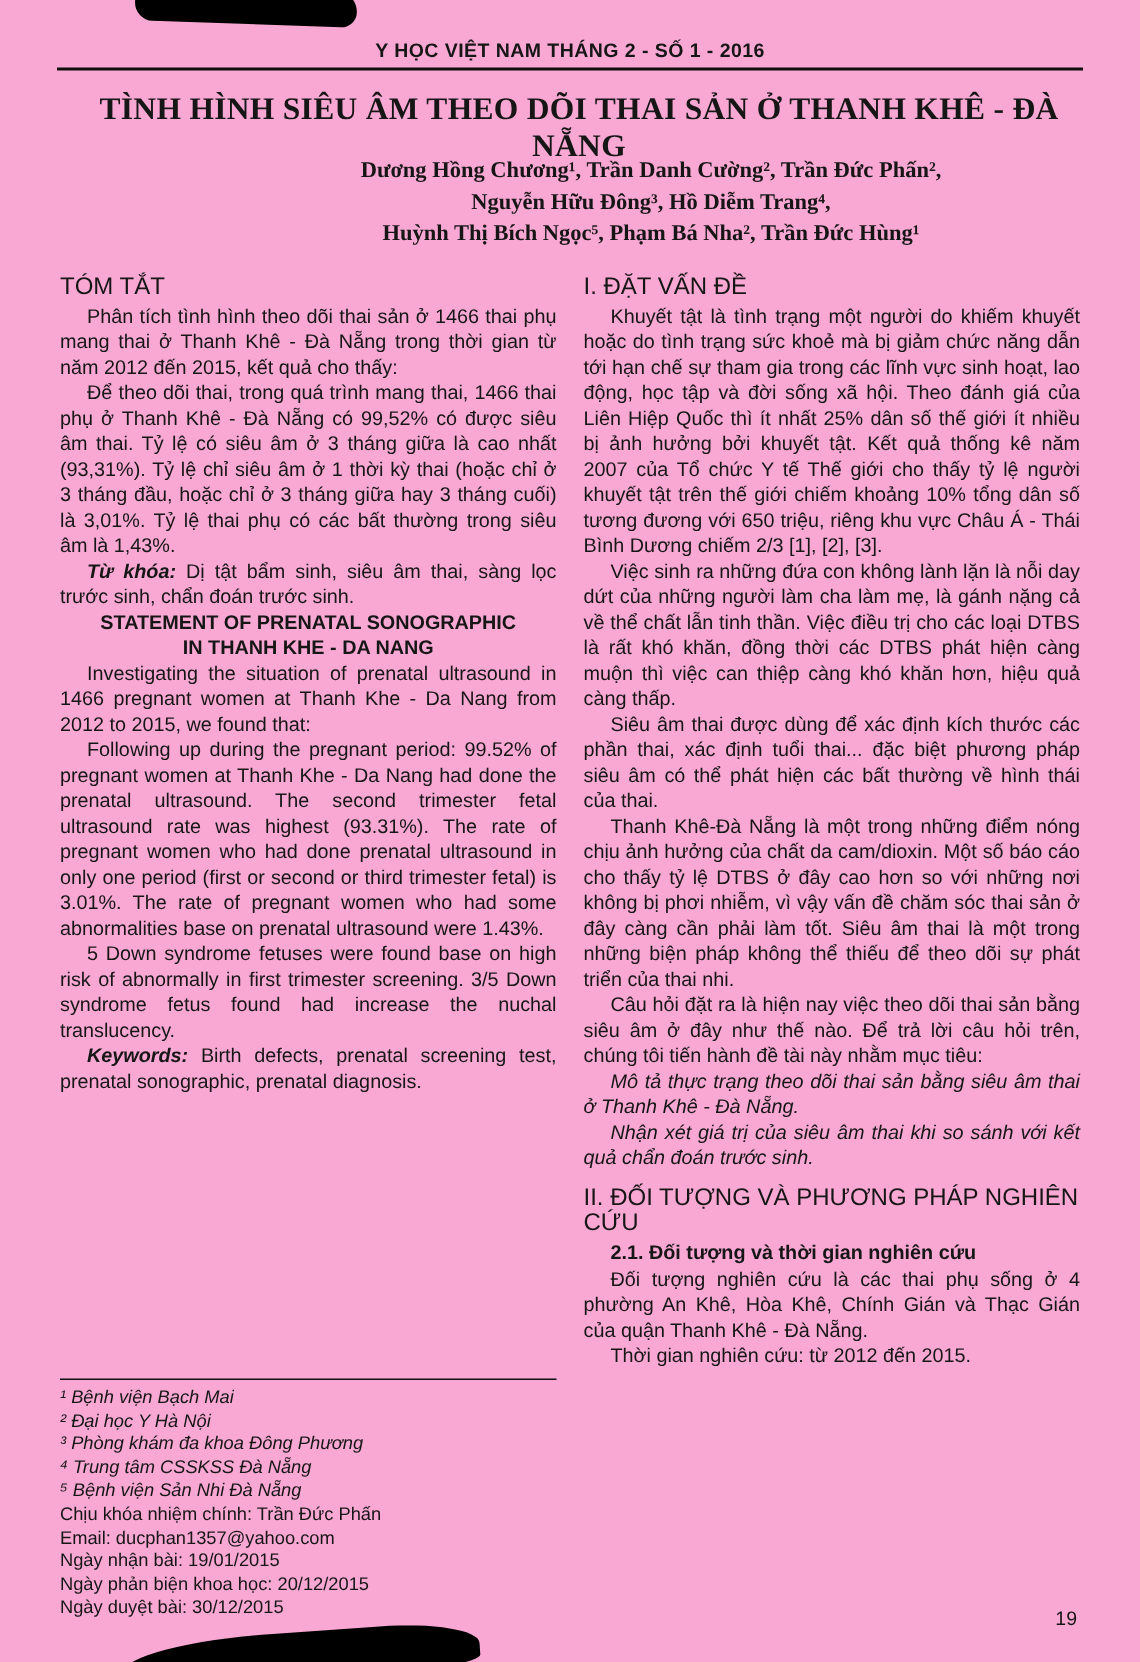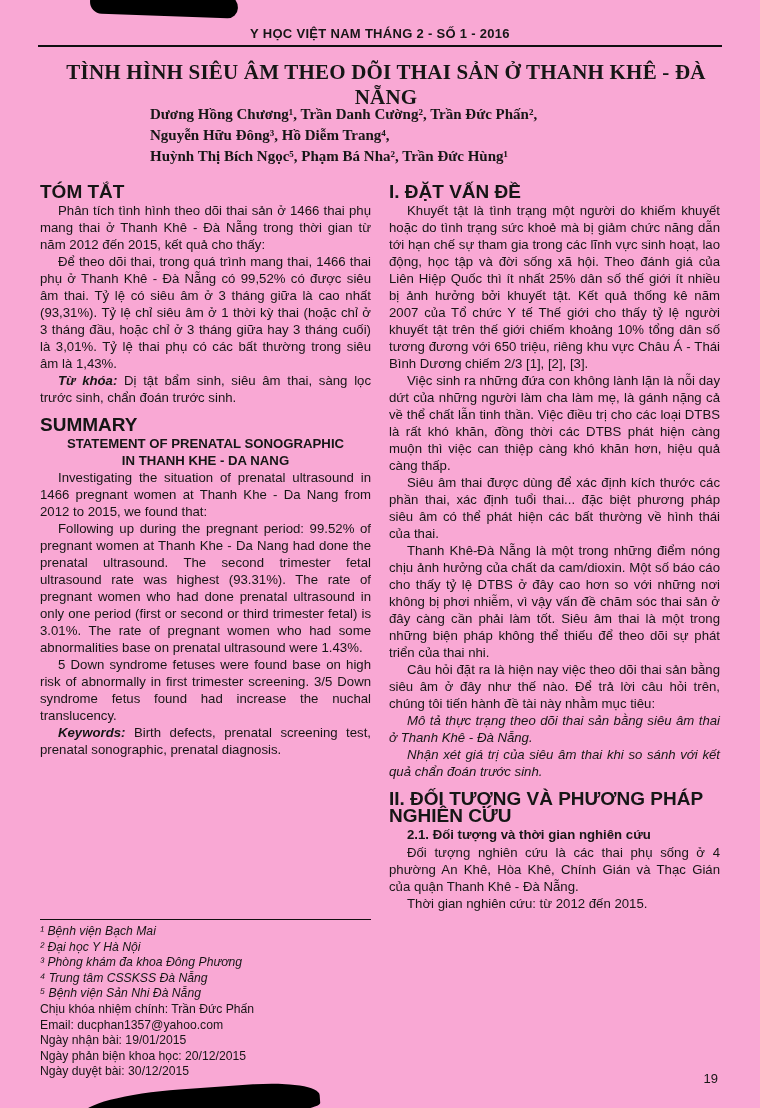--- a/index.html
+++ b/index.html
@@ -40,35 +40,35 @@
     height:2px; background:#101010;
   }
   .title {
     position:absolute; top:60px; left:42px; right:30px;
     text-align:center;
     font-family:"Liberation Serif", serif;
     font-size:21px; font-weight:bold; letter-spacing:.2px;
   }
   .authors {
     position:absolute; top:104px; right:42px; left:150px;
-    text-align:left;
+    text-align:center;
     font-family:"Liberation Serif", serif;
     font-size:15px; font-weight:bold; line-height:21px;
   }
   .columns {
     position:absolute; top:182px; left:40px; right:40px; bottom:28px;
     display:flex; gap:18px;
   }
   .col {
     flex:1 1 0;
     font-size:13.2px; line-height:17px;
     display:flex; flex-direction:column;
   }
   .para { text-align:justify; text-indent:18px; }
-  .h1 { font-weight:bold; font-size:19px; margin:1px 0 2px; }
+  .h1 { font-weight:normal; font-size:16px; margin:1px 0 2px; }
   .mt { margin-top:10px; }
   .subtitle { text-align:center; font-weight:bold; }
   .kw-label { font-weight:bold; font-style:italic; }
   .italic { font-style:italic; }
   .sub-h { font-weight:bold; text-indent:18px; margin-bottom:1px; }
   .footnotes { margin-top:auto; font-size:12.2px; line-height:15.6px; }
   .fn-rule { height:1px; background:#101010; margin-bottom:4px; }
   .page-number {
     position:absolute; right:42px; bottom:22px;
     font-size:13px;
@@ -93,21 +93,20 @@
   </div>
 
   <div class="columns">
 
     <div class="col">
       <div class="h1">TÓM TẮT</div>
       <p class="para">Phân tích tình hình theo dõi thai sản ở 1466 thai phụ mang thai ở Thanh Khê - Đà Nẵng trong thời gian từ năm 2012 đến 2015, kết quả cho thấy:</p>
       <p class="para">Để theo dõi thai, trong quá trình mang thai, 1466 thai phụ ở Thanh Khê - Đà Nẵng có 99,52% có được siêu âm thai. Tỷ lệ có siêu âm ở 3 tháng giữa là cao nhất (93,31%). Tỷ lệ chỉ siêu âm ở 1 thời kỳ thai (hoặc chỉ ở 3 tháng đầu, hoặc chỉ ở 3 tháng giữa hay 3 tháng cuối) là 3,01%. Tỷ lệ thai phụ có các bất thường trong siêu âm là 1,43%.</p>
       <p class="para"><span class="kw-label">Từ khóa:</span><span> Dị tật bẩm sinh, siêu âm thai, sàng lọc trước sinh, chẩn đoán trước sinh.</span></p>
 
-      <div class="h1 mt">SUMMARY</div>
       <div class="subtitle">
         <div>STATEMENT OF PRENATAL SONOGRAPHIC</div>
         <div>IN THANH KHE - DA NANG</div>
       </div>
       <p class="para">Investigating the situation of prenatal ultrasound in 1466 pregnant women at Thanh Khe - Da Nang from 2012 to 2015, we found that:</p>
       <p class="para">Following up during the pregnant period: 99.52% of pregnant women at Thanh Khe - Da Nang had done the prenatal ultrasound. The second trimester fetal ultrasound rate was highest (93.31%). The rate of pregnant women who had done prenatal ultrasound in only one period (first or second or third trimester fetal) is 3.01%. The rate of pregnant women who had some abnormalities base on prenatal ultrasound were 1.43%.</p>
       <p class="para">5 Down syndrome fetuses were found base on high risk of abnormally in first trimester screening. 3/5 Down syndrome fetus found had increase the nuchal translucency.</p>
       <p class="para"><span class="kw-label">Keywords:</span><span> Birth defects, prenatal screening test, prenatal sonographic, prenatal diagnosis.</span></p>
 
       <div class="footnotes">

